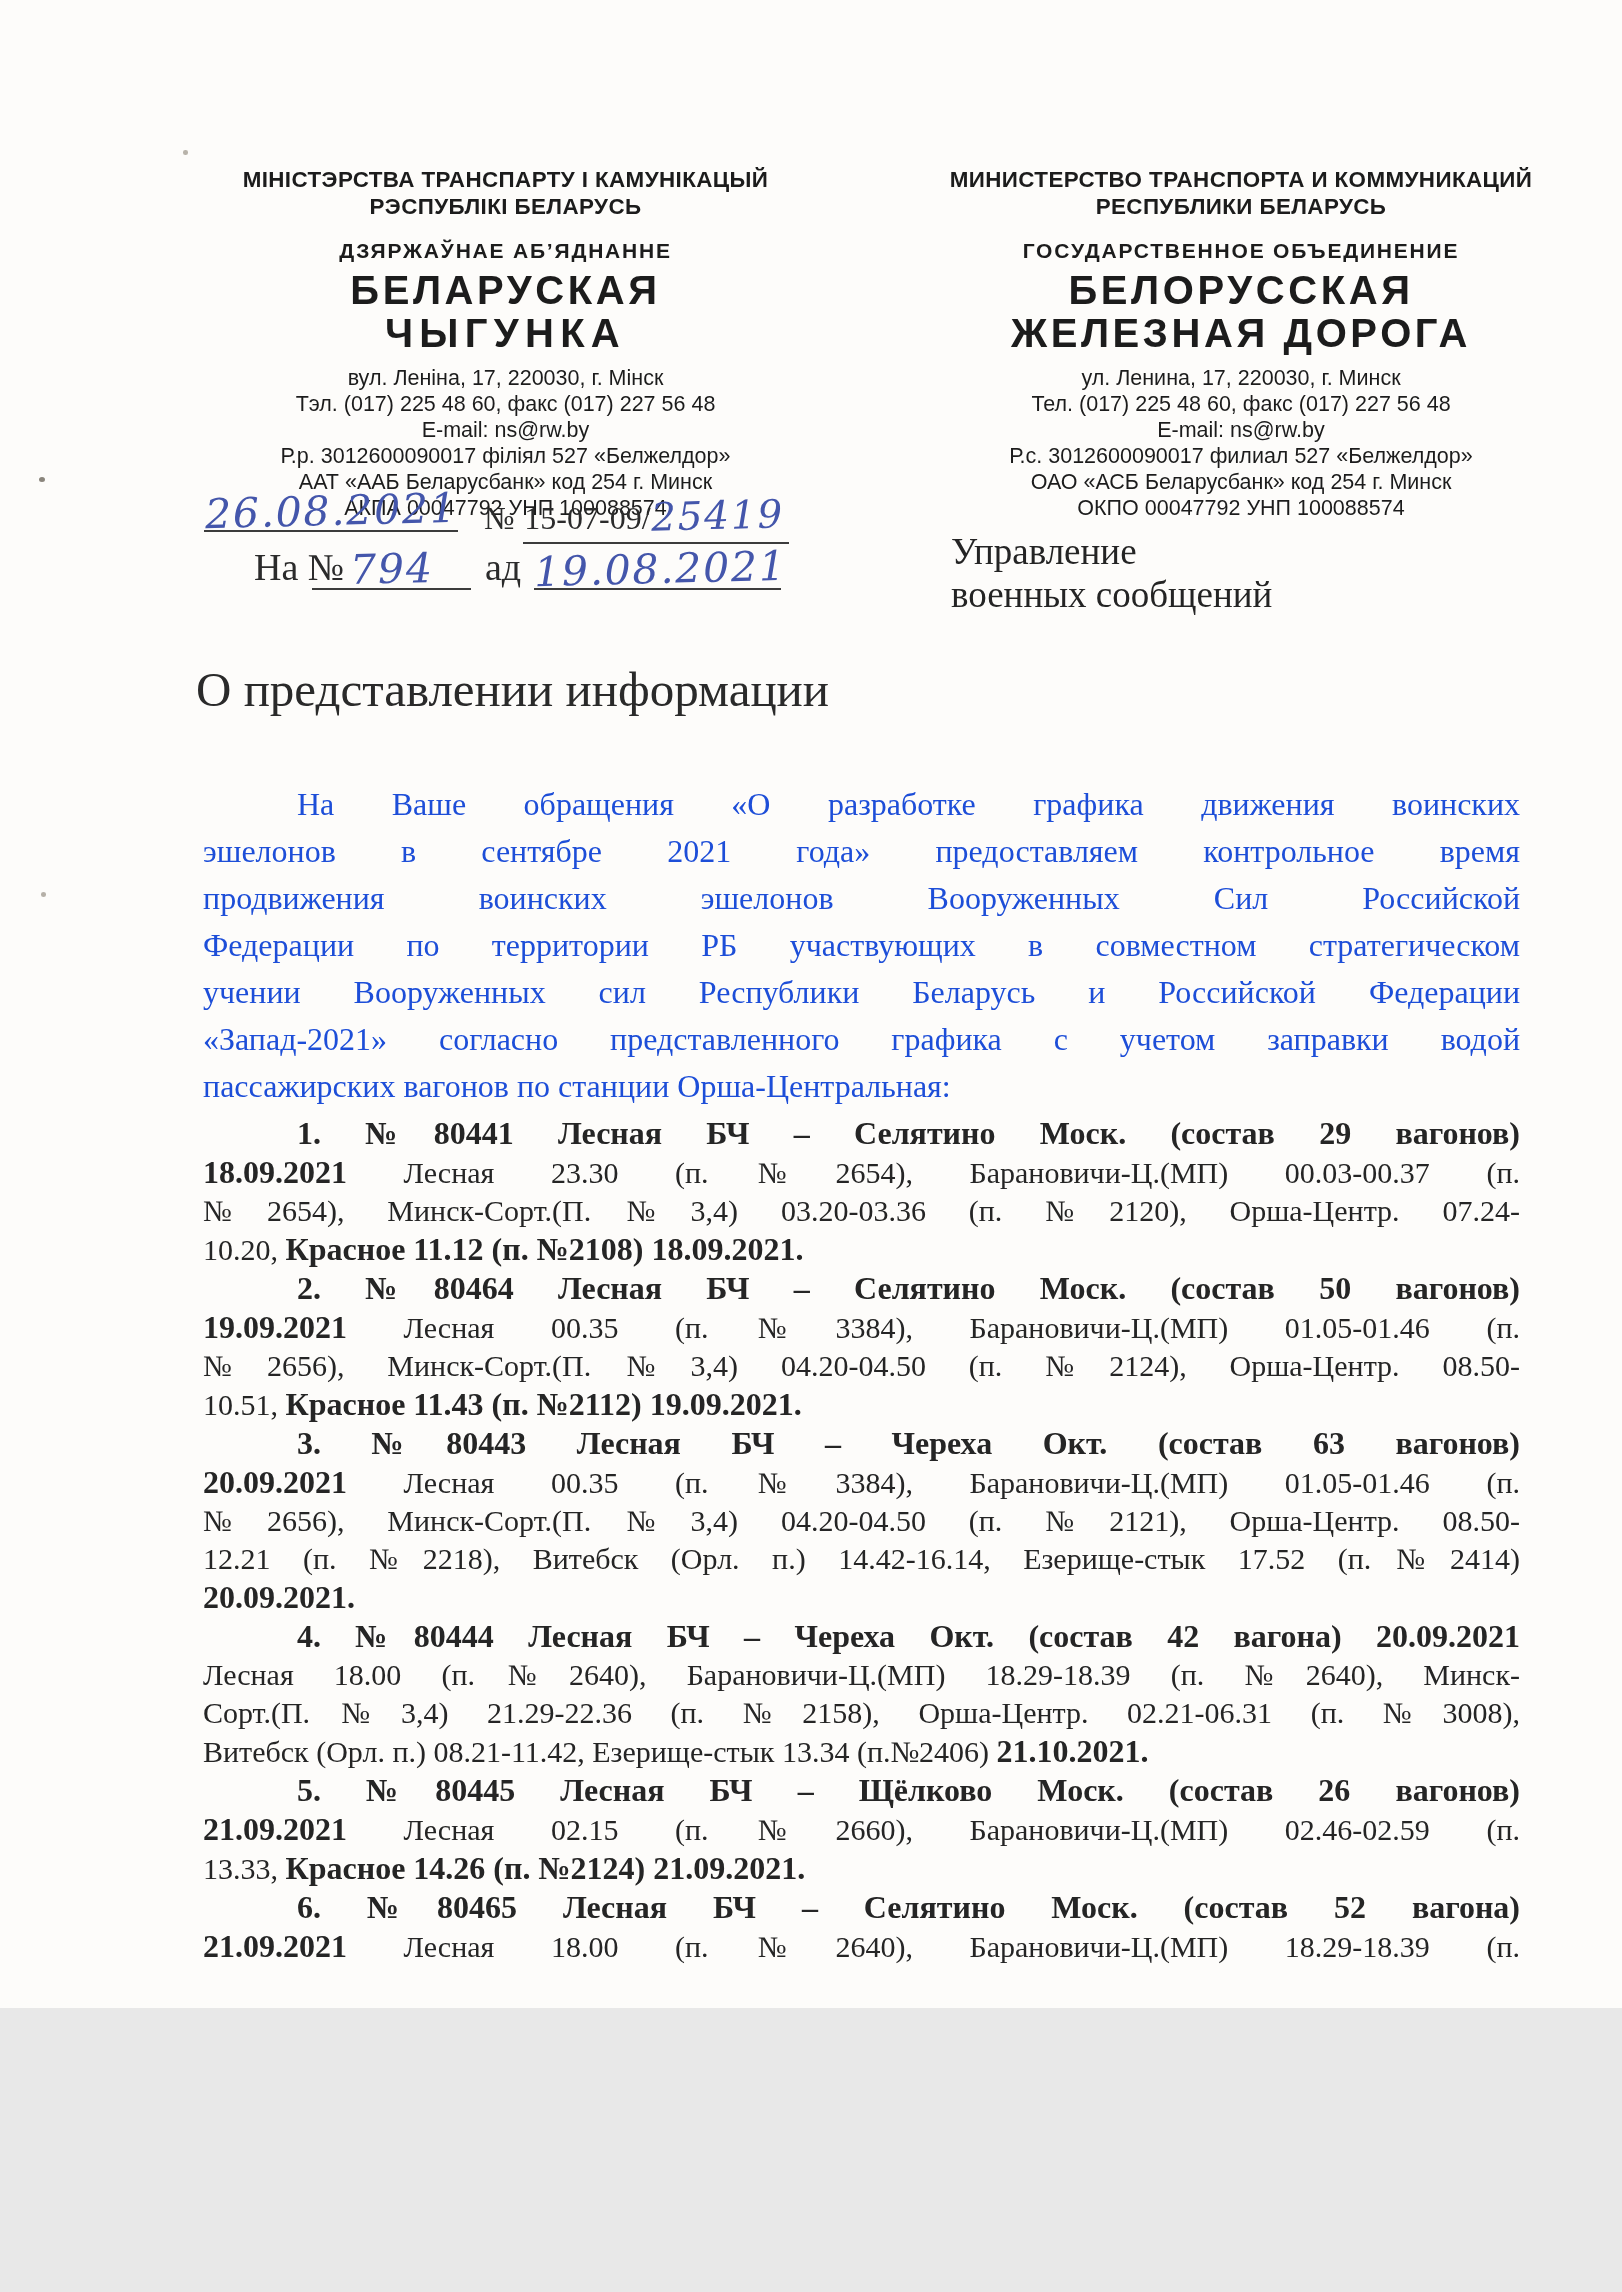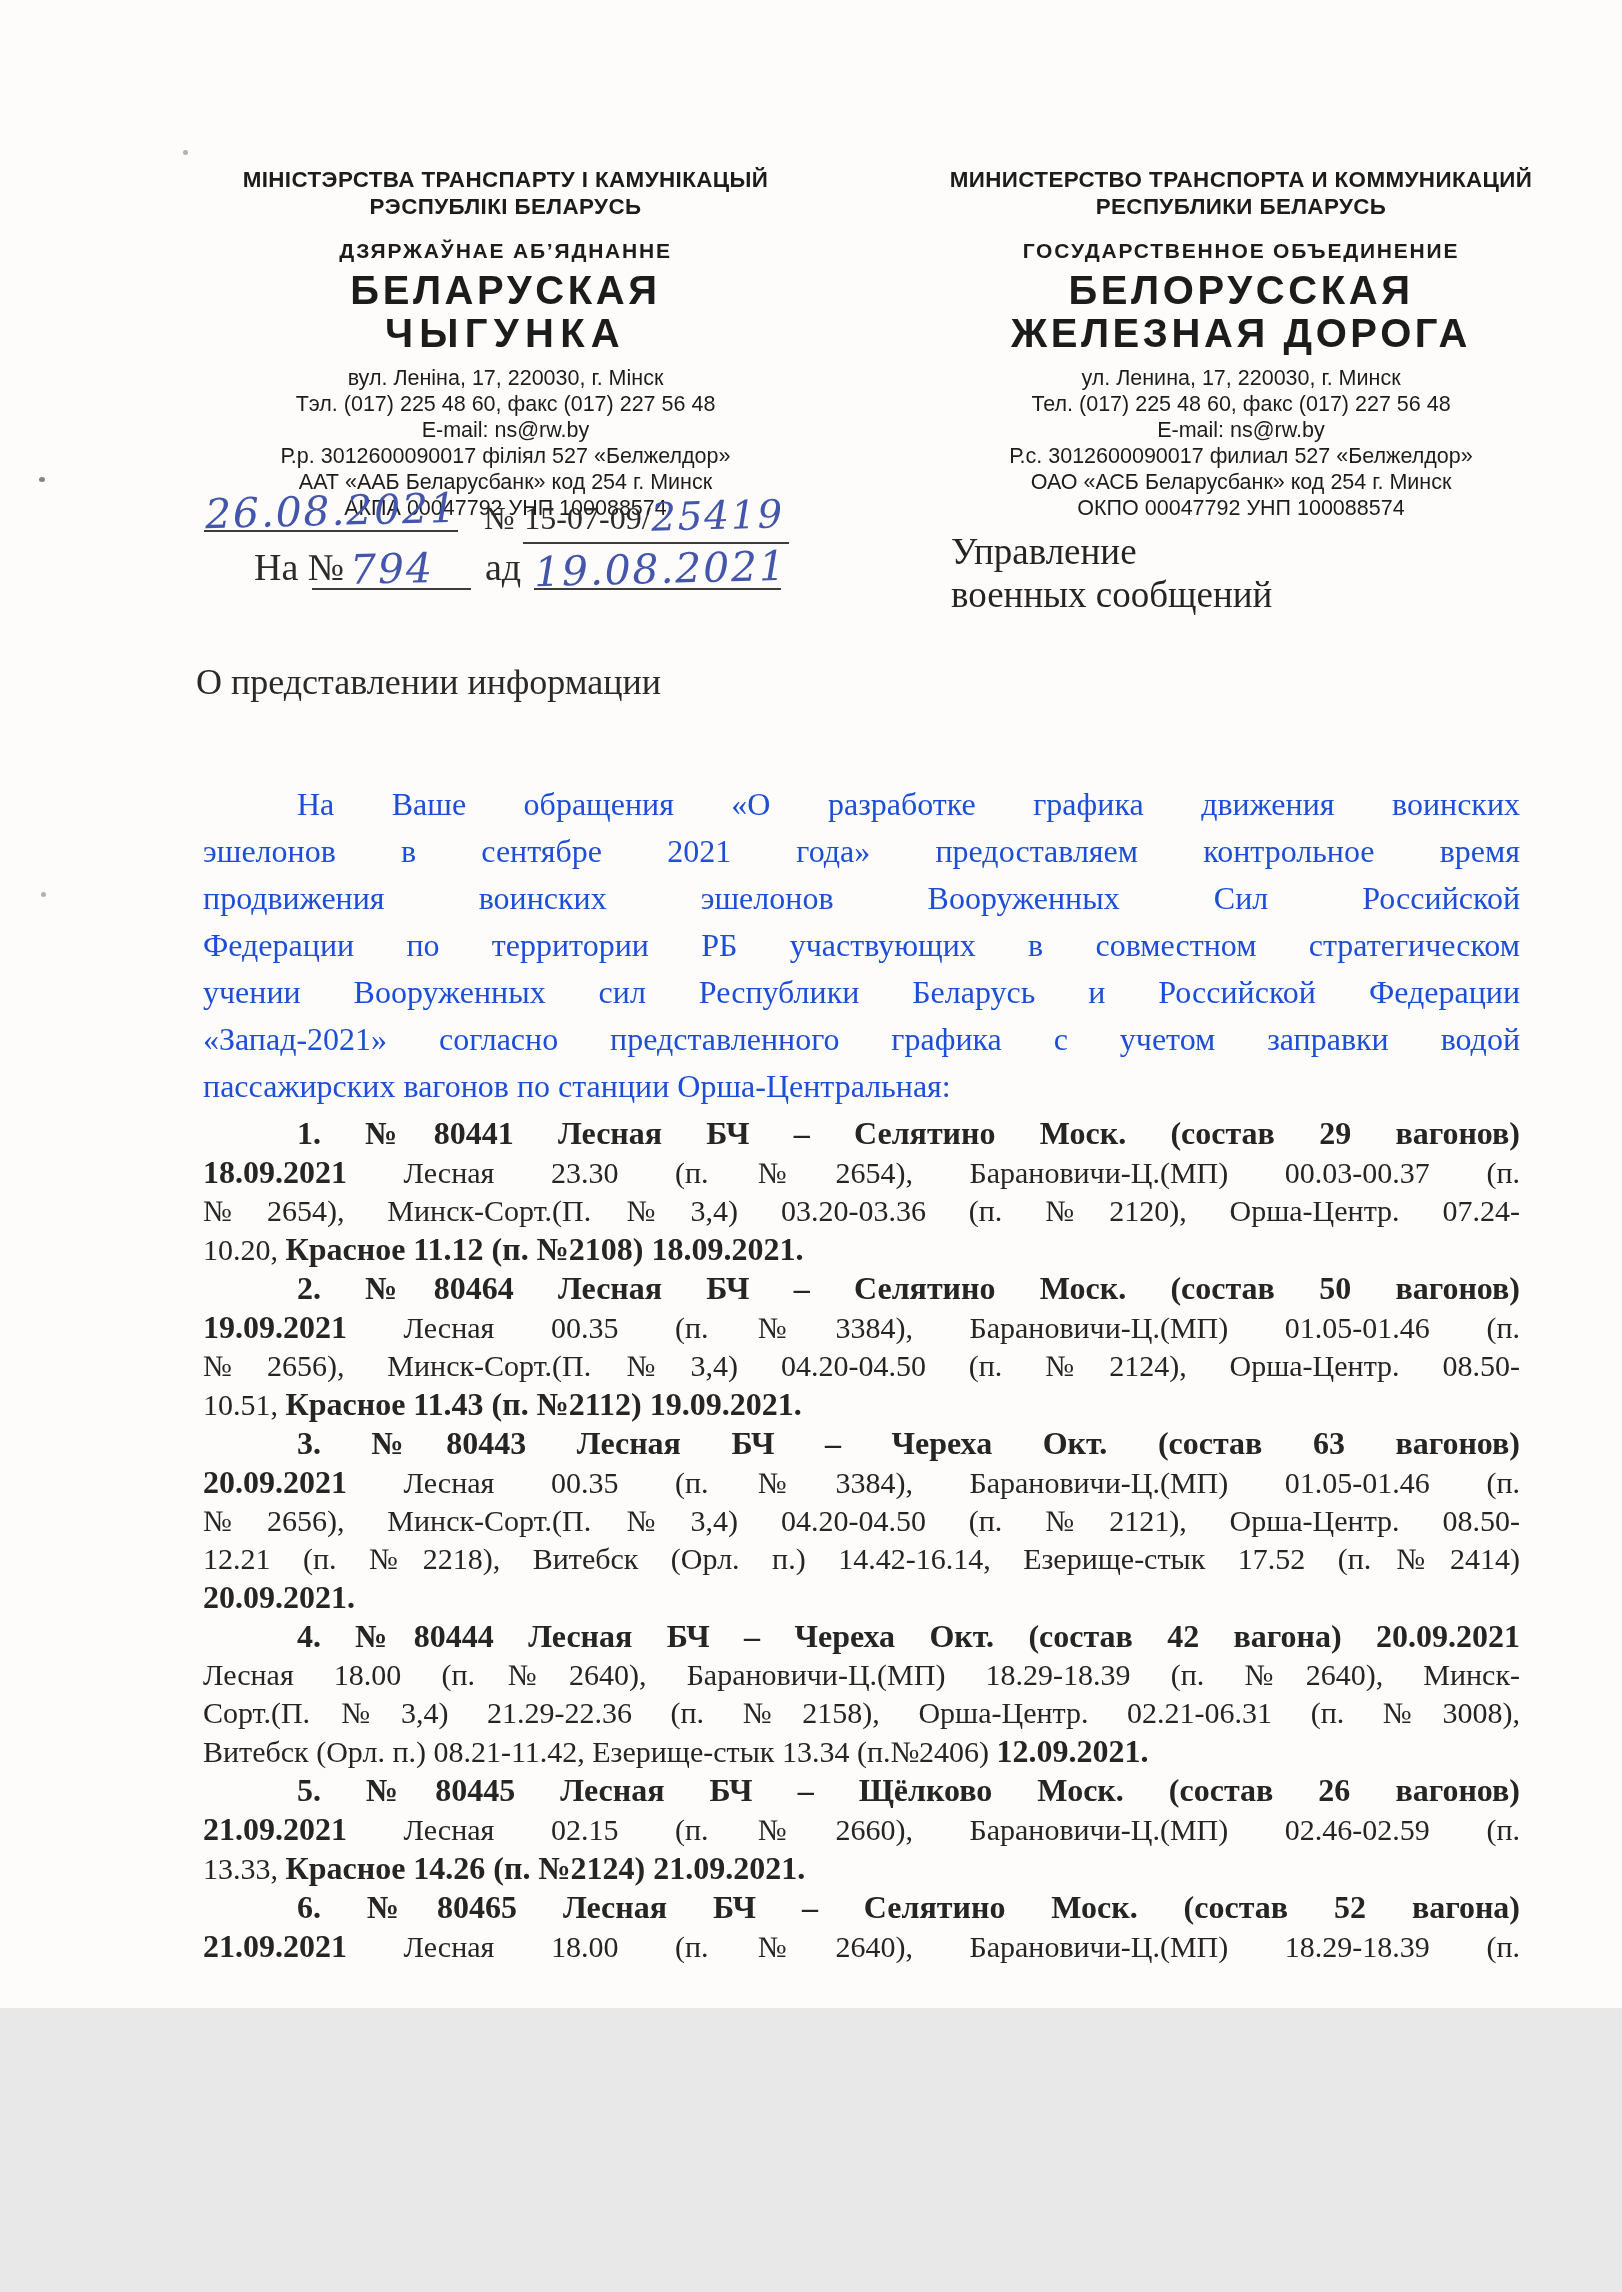--- a/index.html
+++ b/index.html
@@ -18,21 +18,21 @@
   
   .printed{position:absolute;font-family:"Liberation Serif",serif;color:#2b2b2b;}
   .hw{font-family:"DejaVu Serif",serif;font-style:italic;color:#4456ab;
       font-size:41px;letter-spacing:1.8px;white-space:nowrap;}
   .hw-rot{display:inline-block;transform:rotate(-1.5deg);}
   .ref-field{position:absolute;border-bottom:2.7px solid #3c3c3c;text-align:center;}
   .num-line{white-space:nowrap;font-size:32px;}
   .num-underline{display:inline-block;border-bottom:2.7px solid #3c3c3c;padding:0 5.4px 3.6px 1.8px;}
   
   #recipient{position:absolute;left:951px;top:530px;font-size:37px;line-height:43px;color:#242424;}
-  #subject{position:absolute;left:196px;top:661px;font-size:36px;color:#2a2a2a;}
+  #subject{position:absolute;left:196px;top:661px;font-size:49px;color:#2a2a2a;}
   
   #intro{position:absolute;left:203px;top:781px;width:1317px;font-size:32px;line-height:47px;color:#1d4ed8;}
   #schedule-items{position:absolute;left:203px;top:1114px;width:1317px;font-size:30px;line-height:38px;color:#252525;}
   .doc-line{text-align:justify;text-align-last:justify;}
   .doc-line.last{text-align-last:left;}
   .doc-line.indent{text-indent:94px;}
   .b{font-weight:700;}
   #schedule-items .b{font-size:32px;}
   
   .speck{position:absolute;border-radius:50%;}
@@ -124,21 +124,21 @@
       <div class="doc-line"><span>№2656), Минск-Сорт.(П.№3,4) 04.20-04.50 (п. №2124), Орша-Центр. 08.50-</span></div>
       <div class="doc-line last"><span>10.51, </span><span class="b">Красное 11.43 (п. №2112) 19.09.2021.</span></div>
       <div class="doc-line indent"><span class="b">3. №80443 Лесная БЧ – Череха Окт. (состав 63 вагонов)</span></div>
       <div class="doc-line"><span class="b">20.09.2021</span><span> Лесная 00.35 (п.№3384), Барановичи-Ц.(МП) 01.05-01.46 (п.</span></div>
       <div class="doc-line"><span>№2656), Минск-Сорт.(П.№3,4) 04.20-04.50 (п. №2121), Орша-Центр. 08.50-</span></div>
       <div class="doc-line"><span>12.21 (п. №2218), Витебск (Орл. п.) 14.42-16.14, Езерище-стык 17.52 (п.№2414)</span></div>
       <div class="doc-line last"><span class="b">20.09.2021.</span></div>
       <div class="doc-line indent"><span class="b">4. №80444 Лесная БЧ – Череха Окт. (состав 42 вагона) 20.09.2021</span></div>
       <div class="doc-line"><span>Лесная 18.00 (п.№2640), Барановичи-Ц.(МП) 18.29-18.39 (п. №2640), Минск-</span></div>
       <div class="doc-line"><span>Сорт.(П.№3,4) 21.29-22.36 (п. №2158), Орша-Центр. 02.21-06.31 (п. №3008),</span></div>
-      <div class="doc-line last"><span>Витебск (Орл. п.) 08.21-11.42, Езерище-стык 13.34 (п.№2406) </span><span class="b">12.09.2021.</span></div>
+      <div class="doc-line last"><span>Витебск (Орл. п.) 08.21-11.42, Езерище-стык 13.34 (п.№2406) </span><span class="b">21.10.2021.</span></div>
       <div class="doc-line indent"><span class="b">5. №80445 Лесная БЧ – Щёлково Моск. (состав 26 вагонов)</span></div>
       <div class="doc-line"><span class="b">21.09.2021</span><span> Лесная 02.15 (п.№2660), Барановичи-Ц.(МП) 02.46-02.59 (п.</span></div>
       <div class="doc-line last"><span>13.33, </span><span class="b">Красное 14.26 (п. №2124) 21.09.2021.</span></div>
       <div class="doc-line indent"><span class="b">6. №80465 Лесная БЧ – Селятино Моск. (состав 52 вагона)</span></div>
       <div class="doc-line"><span class="b">21.09.2021</span><span> Лесная 18.00 (п.№2640), Барановичи-Ц.(МП) 18.29-18.39 (п.</span></div>
     </div>
 
   <div class="speck" style="left:183px;top:150px;width:4.5px;height:4.5px;background:#b8b3aa;"></div>
   <div class="speck" style="left:39px;top:477px;width:6.3px;height:5.4px;background:#8a857c;"></div>
   <div class="speck" style="left:41px;top:892px;width:5.4px;height:4.5px;background:#b5b0a7;"></div>

